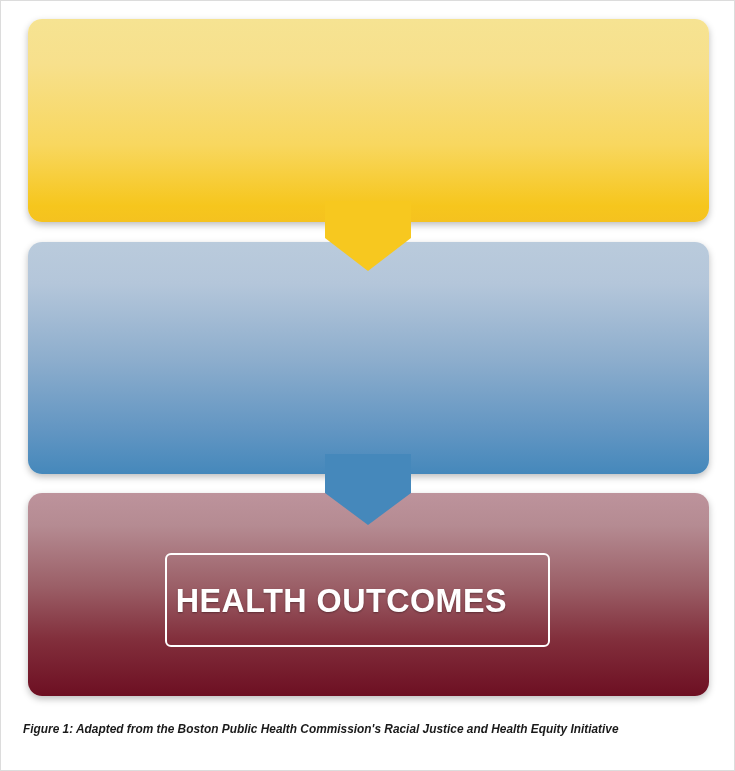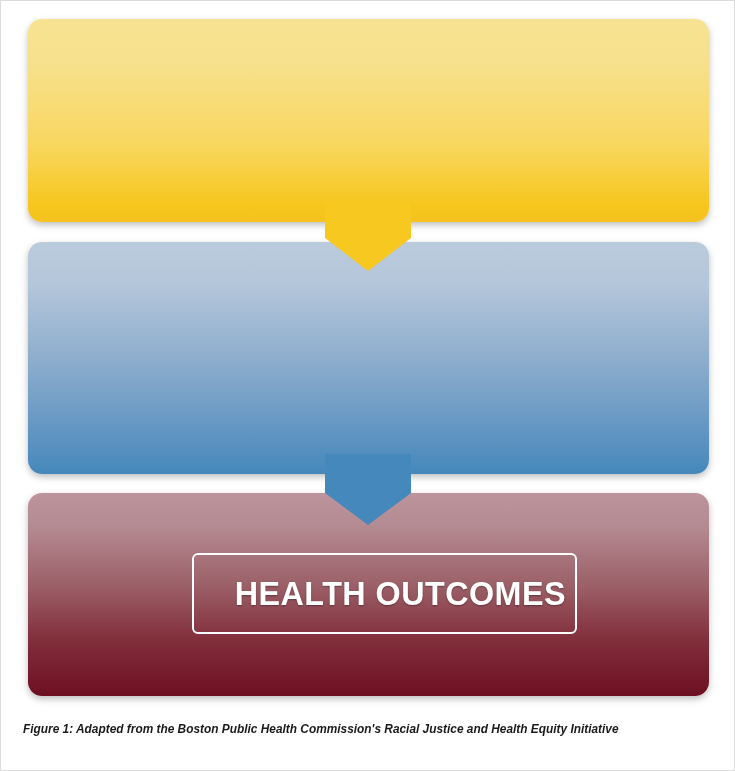--- a/index.html
+++ b/index.html
@@ -148,30 +148,30 @@
     font-size: 20px;
     justify-content: space-between;
   }
   .rows-determinants .row-0 { top: 322px; height: 30px; }
   .rows-determinants .row-1 { top: 366px; height: 30px; }
   .rows-determinants .row-2 { top: 406px; height: 30px; }
 
   
   .outcome-plaque {
     position: absolute;
-    left: 191px;
+    left: 164px;
     top: 552px;
     width: 385px;
-    height: 81px;
+    height: 94px;
     box-sizing: border-box;
     border: 2px solid #ffffff;
     border-radius: 6px;
     display: flex;
     align-items: center;
-    justify-content: flex-end;
+    justify-content: flex-start;
     z-index: 5;
   }
   .outcome-text {
     color: #ffffff;
     font-weight: bold;
     font-size: 34px;
     letter-spacing: 0.5px;
     font-family: "Liberation Sans Narrow", "Liberation Sans", sans-serif;
     transform: scaleX(0.95);
     text-shadow: 0 1px 2px rgba(0,0,0,0.35);

